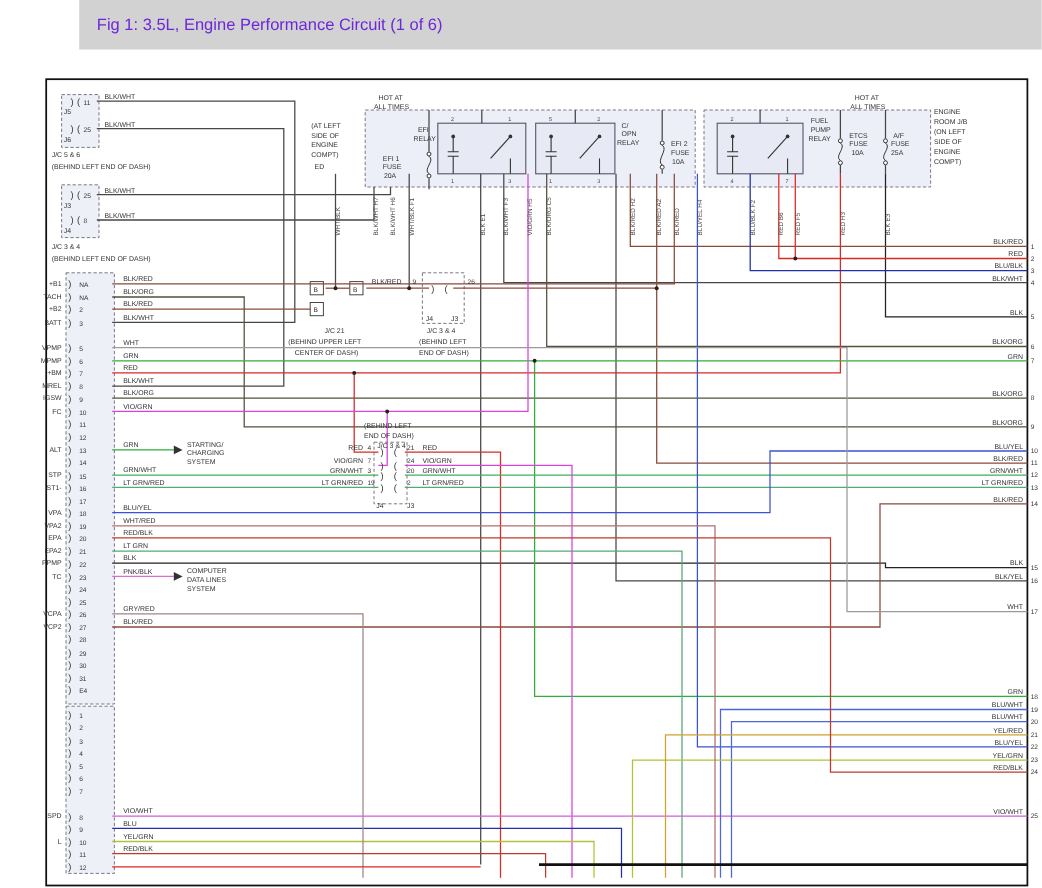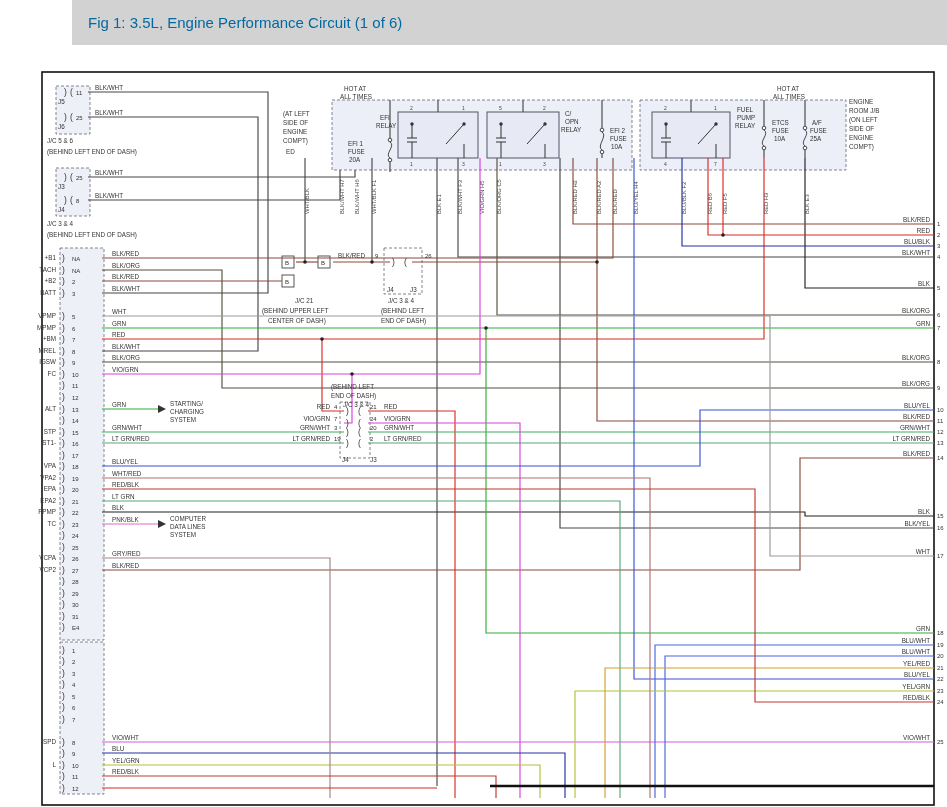--- a/index.html
+++ b/index.html
@@ -5,21 +5,21 @@
   html,body{margin:0;padding:0;}
   body{
     width:947px;height:807px;position:relative;overflow:hidden;
     background:#ffffff;
     font-family:"Liberation Sans",sans-serif;
   }
   .titlebar{
     position:absolute;left:72px;top:0;right:0;height:45px;
     background:#d2d2d2;display:flex;align-items:center;
     padding-left:16px;box-sizing:border-box;
-    font-size:15px;color:#0369a1;
+    font-size:15px;color:#6d28d9;
   }
   #wiring-svg{position:absolute;left:0;top:0;}
   #wiring-svg text{font-family:"Liberation Sans",sans-serif;}
 </style>
 </head>
 <body>
 
 <div class="titlebar">
   <span>Fig 1: 3.5L, Engine Performance Circuit (1 of 6)</span>
 </div>

